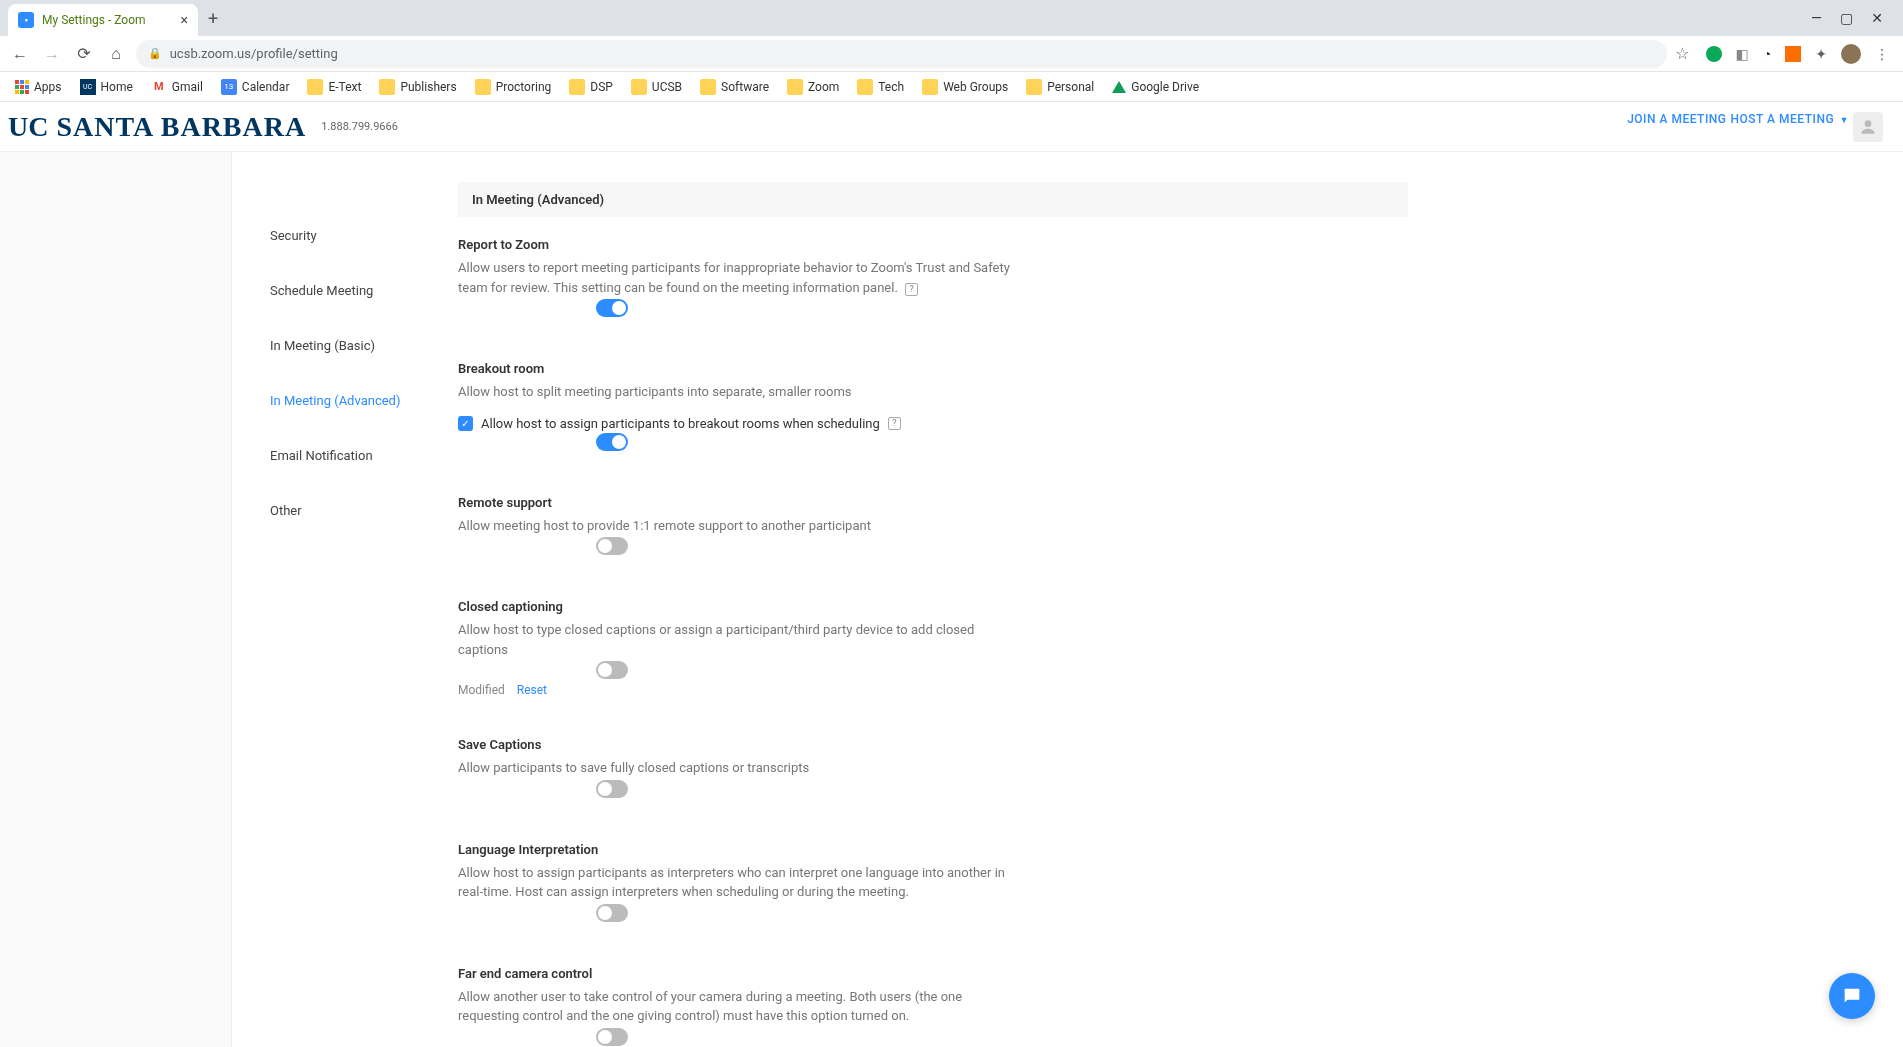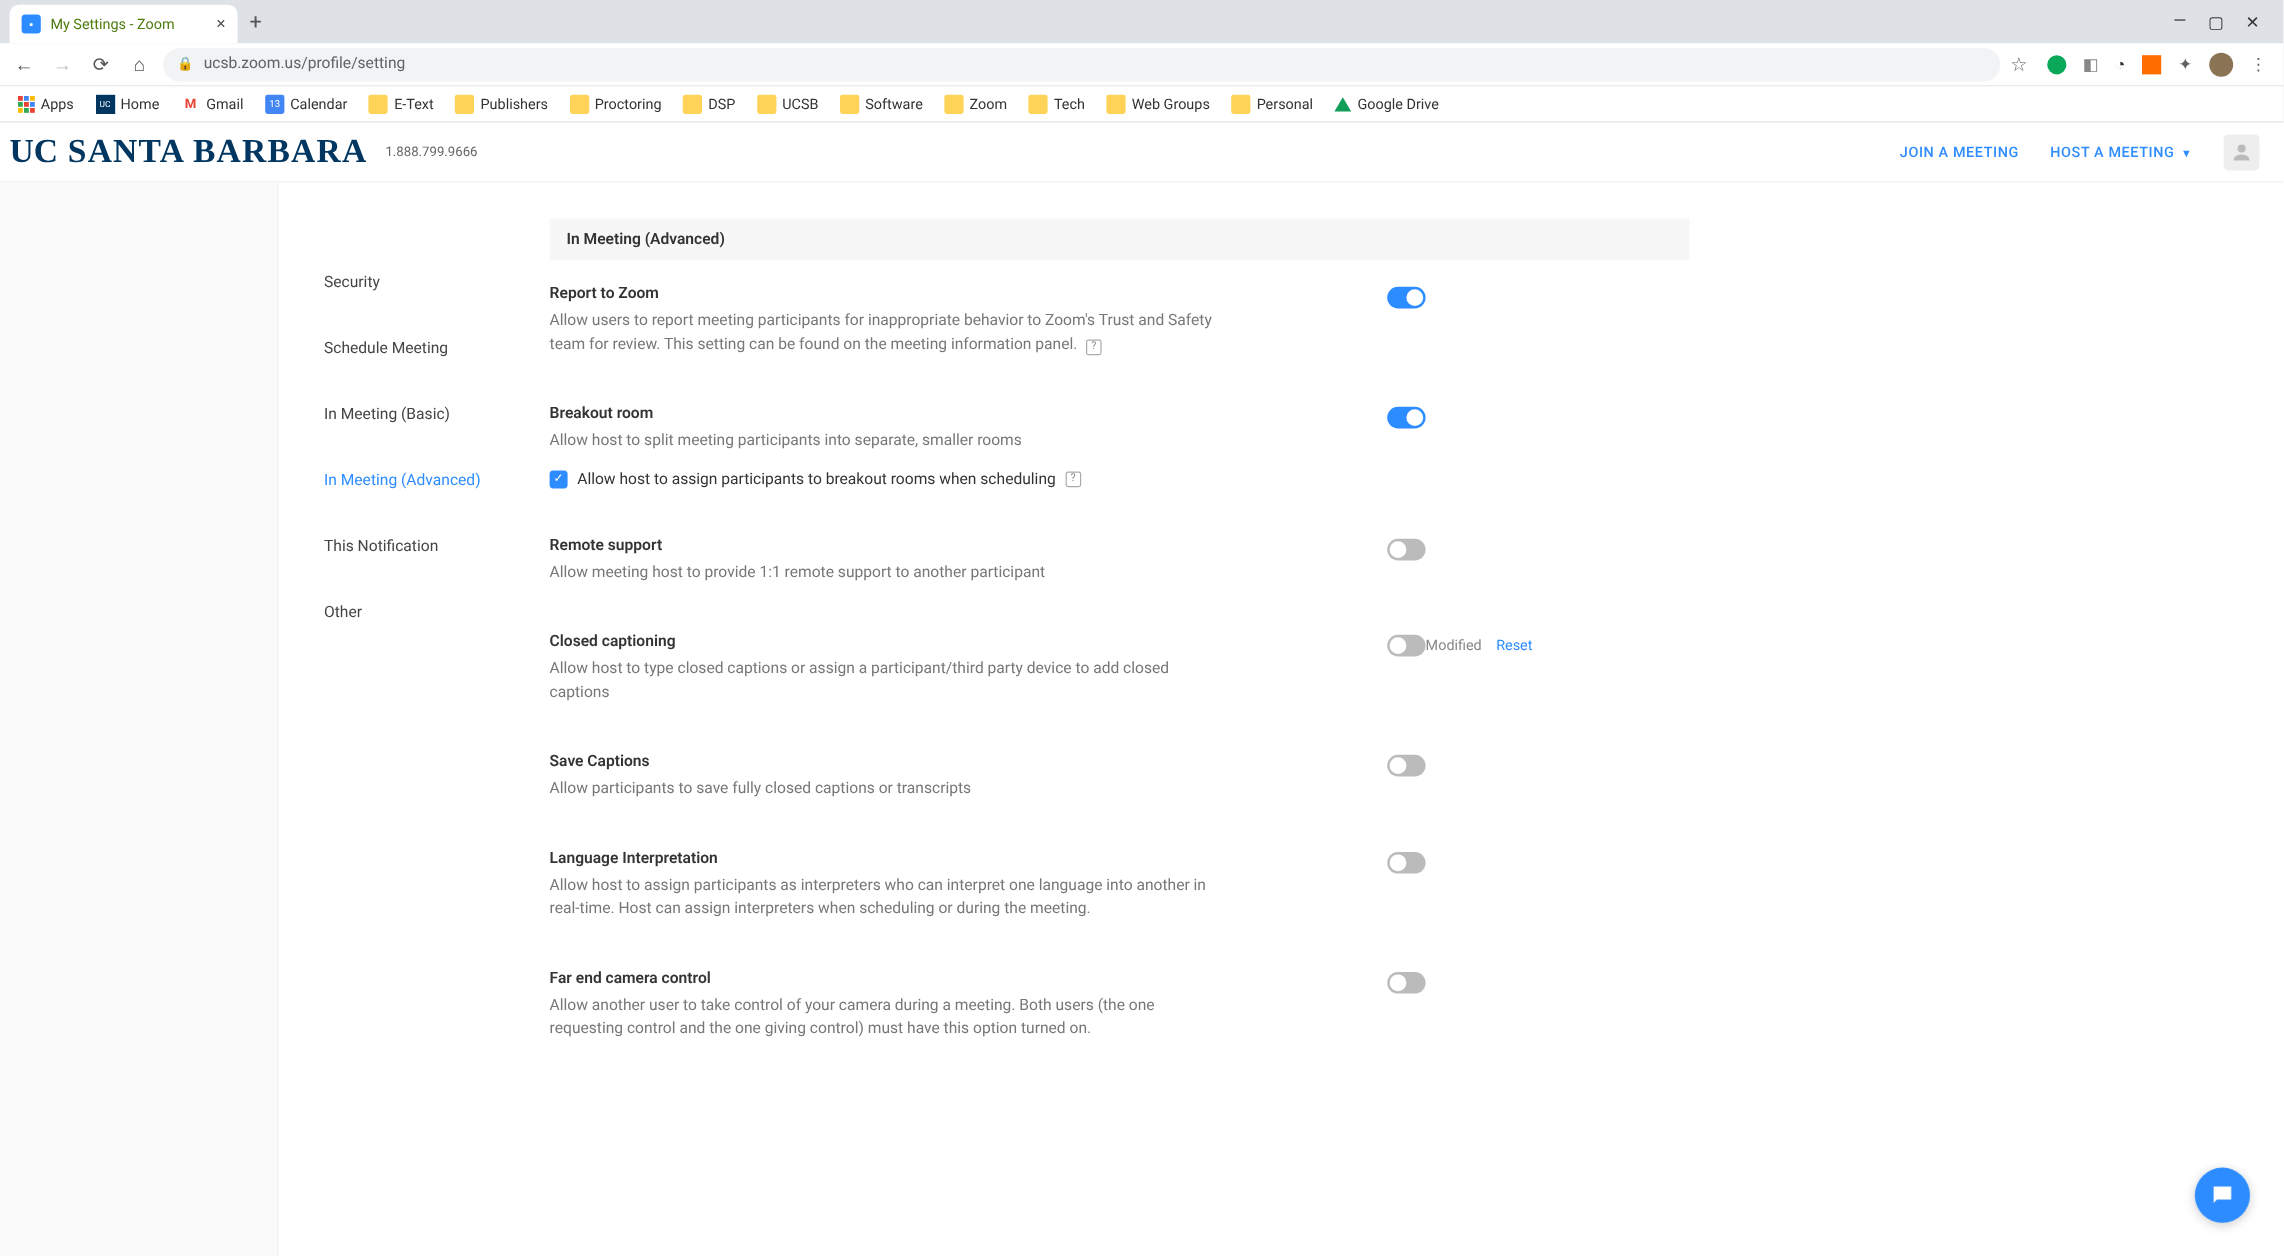--- a/index.html
+++ b/index.html
@@ -46,37 +46,37 @@
     .apps-ic span:nth-child(9){background:#ea4335;}
     .home-ic{width:16px;height:16px;background:#003660;color:#fff;font-size:7px;display:flex;align-items:center;justify-content:center;}
     .gmail-ic{font-weight:bold;}
     .gdrive-tri{width:0;height:0;border-left:7px solid transparent;border-right:7px solid transparent;border-bottom:12px solid #0f9d58;position:relative;}
 
     
     .page-header { height:50px; display:flex; align-items:center; padding:0 8px; border-bottom:1px solid #efefef;}
     .logo { font-family: Georgia, 'Times New Roman', serif; font-weight:800; font-size:28px; color:#003660; letter-spacing:1px; }
     .logo .uc { letter-spacing:0; }
     .phone { font-size:11px; color:#666; margin-left:15px;}
-    .header-right{margin-left:auto; display:flex; align-items:center; gap:26px; padding-right:12px;}
+    .header-right{margin-left:auto; display:flex; gap:4px; padding-right:12px;}
     .hdr-link{color:#2d8cff; font-size:12px; font-weight:500; cursor:pointer;letter-spacing:0.5px;}
     .hdr-link .caret{font-size:9px;margin-left:2px;}
     .hdr-avatar{width:30px;height:30px;border-radius:4px;background:#eee;display:flex;align-items:center;justify-content:center;color:#aaa;}
     .hdr-avatar svg{width:20px;height:20px;}
 
     
     .page-body{display:flex;}
     .left-gutter{width:232px;background:#fafafa;min-height:calc(100vh - 152px);border-right:1px solid #f0f0f0;}
     .content-area{flex:1; display:flex; padding-top:30px;}
     .side-nav{width:226px; padding-left:38px; padding-top:14px;}
     .side-nav-item{font-size:13px; color:#444; padding:8px 0; cursor:pointer;margin-top:24px;}
     .side-nav-item.active{color:#2d8cff;}
     .main-col{flex:1; padding-right:30px; max-width:980px;}
 
     .section-header{background:#f7f7f7; padding:10px 14px; font-size:13px; font-weight:600; color:#333;}
-    .setting-row{display:flex; padding:20px 0; }
+    .setting-row{display:flex; padding:20px 0;flex-direction:column; }
     .setting-main{flex:1; max-width:560px;}
     .setting-title{font-size:13px; font-weight:600; color:#333; margin-bottom:6px;}
     .setting-desc{font-size:13px; color:#777; line-height:1.5;}
     .setting-desc .q{display:inline-block;border:1px solid #aaa;border-radius:2px;width:13px;height:13px;text-align:center;font-size:9px;line-height:11px;color:#888;margin-left:4px;}
     .setting-toggle-col{width:170px; display:flex; justify-content:flex-end; align-items:flex-start; padding-top:2px;}
     .setting-meta{display:flex;align-items:flex-start;gap:12px;font-size:12px;padding-top:4px;}
     .meta-modified{color:#888;}
     .meta-reset{color:#2d8cff;cursor:pointer;}
 
     .toggle{width:32px;height:18px;border-radius:9px;position:relative;cursor:pointer;}
@@ -228,21 +228,21 @@
 </div>
 
 <div class="page-body">
   <div class="left-gutter"></div>
   <div class="content-area">
     <div class="side-nav">
       <div class="side-nav-item">Security</div>
       <div class="side-nav-item">Schedule Meeting</div>
       <div class="side-nav-item">In Meeting (Basic)</div>
       <div class="side-nav-item active">In Meeting (Advanced)</div>
-      <div class="side-nav-item">This Notification</div>
+      <div class="side-nav-item">Email Notification</div>
       <div class="side-nav-item">Other</div>
     </div>
 
     <div class="main-col">
 
       <div class="section-header">In Meeting (Advanced)</div>
 
       <div class="setting-row">
         <div class="setting-main">
           <div class="setting-title">Report to Zoom</div>

